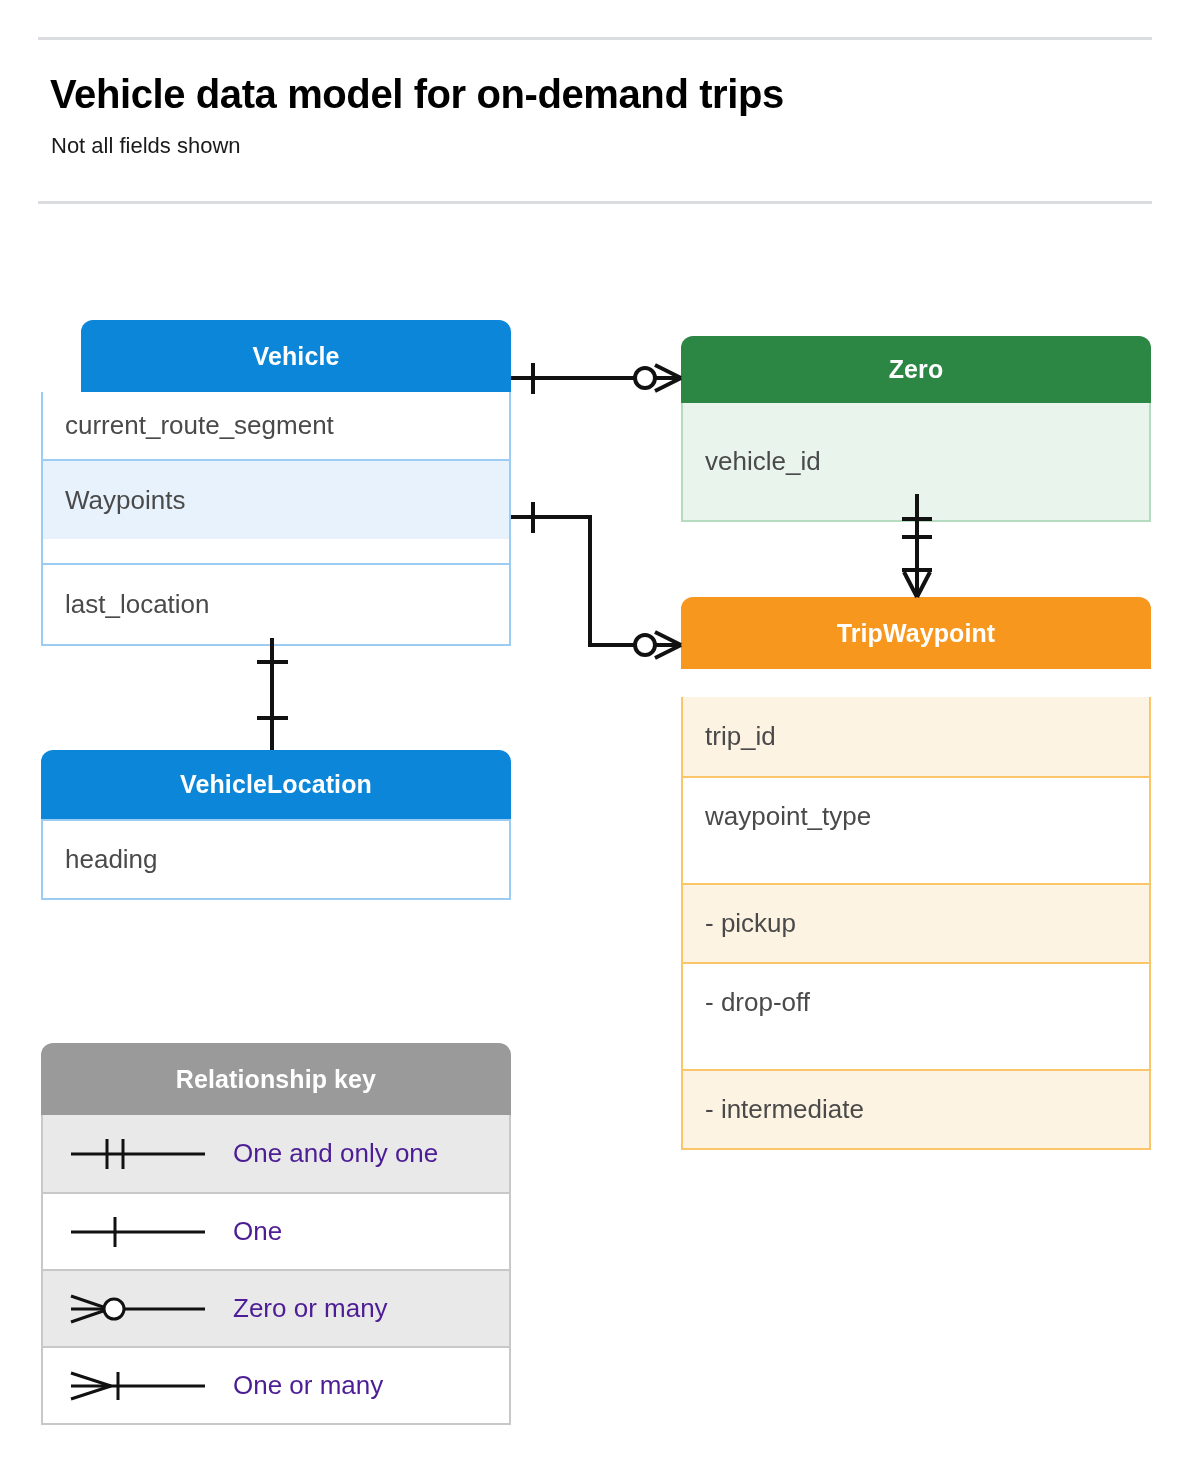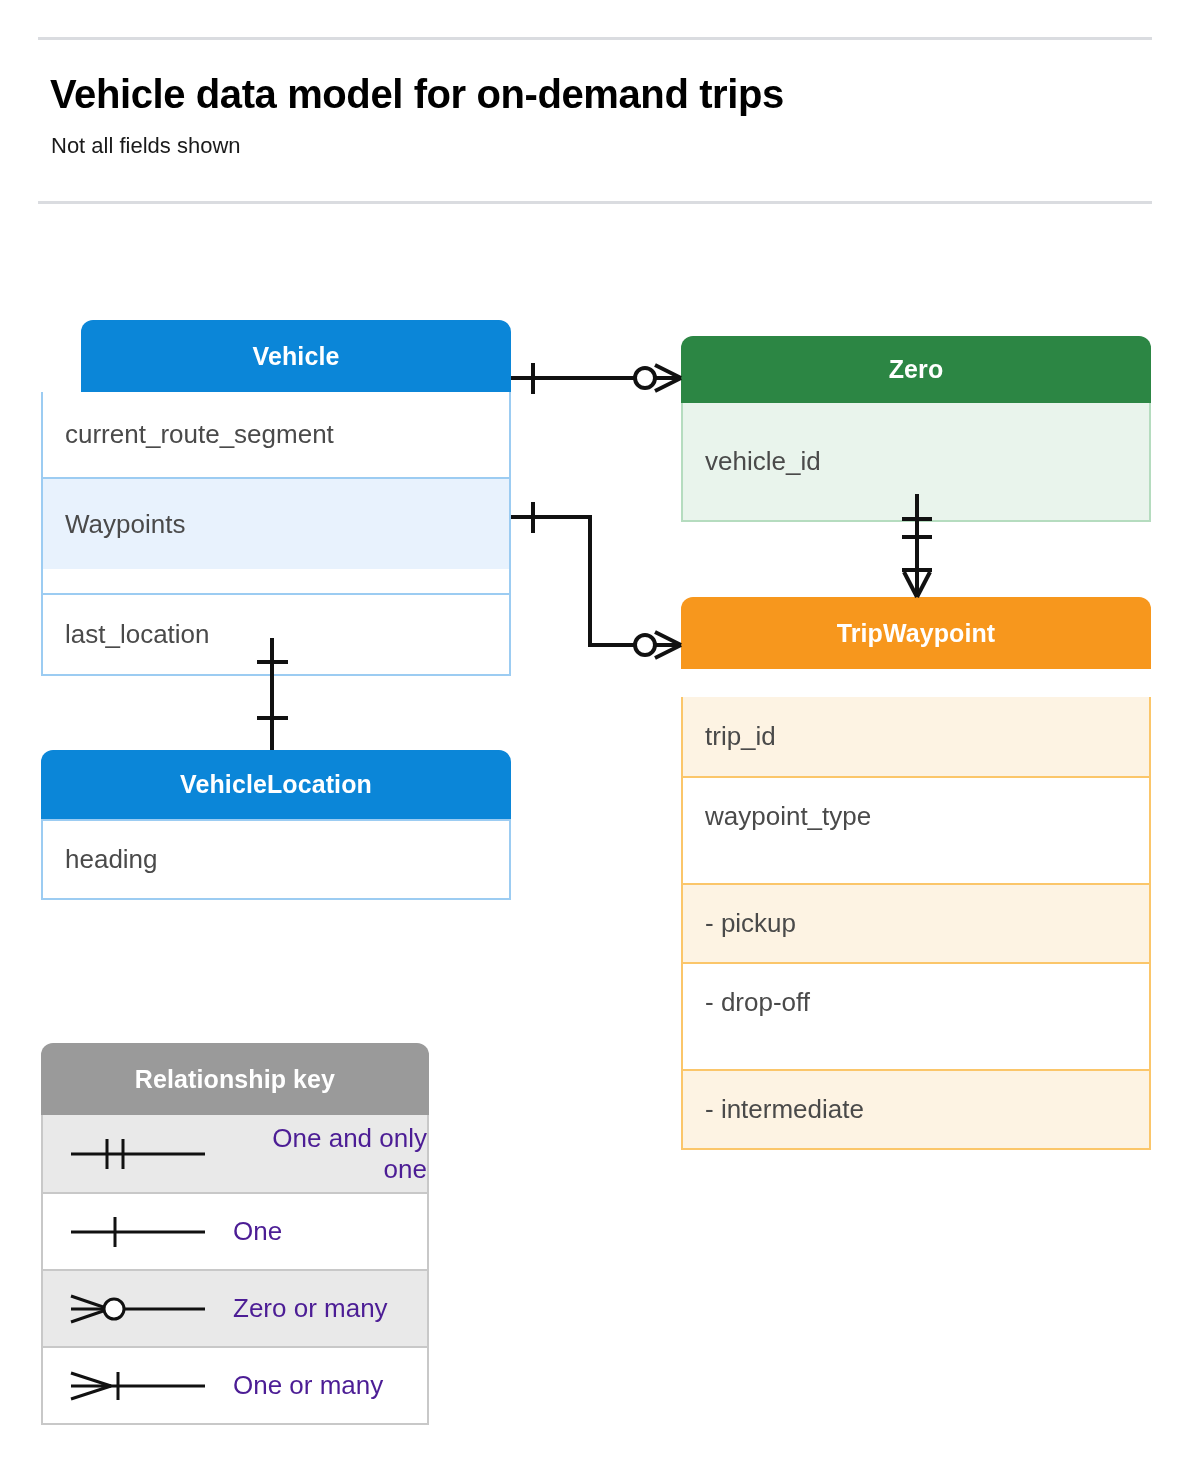--- a/index.html
+++ b/index.html
@@ -133,22 +133,22 @@
 <div id="page">
 
   <div class="rule" id="rule-top"></div>
   <div id="page-title">Vehicle data model for on-demand trips</div>
   <div id="page-subtitle">Not all fields shown</div>
   <div class="rule" id="rule-bot"></div>
 
   <div class="entity blue" style="left:41px; top:320px; width:470px;">
     <div class="entity-header" style="height:72px;margin-left:40px;">Vehicle</div>
     <div class="entity-rows">
-      <div class="entity-row first" style="height:85px;">current_route_segment</div>
-      <div class="entity-row alt" style="height:92px;">Waypoints</div>
+      <div class="entity-row first" style="height:67px;">current_route_segment</div>
+      <div class="entity-row alt" style="height:80px;">Waypoints</div>
       <div class="entity-row" style="height:81px;margin-top:24px;">last_location</div>
     </div>
   </div>
 
   <div class="entity green" style="left:681px; top:336px; width:470px;">
     <div class="entity-header" style="height:67px;">Zero</div>
     <div class="entity-rows">
       <div class="entity-row first alt" style="height:117px;">vehicle_id</div>
     </div>
   </div>
@@ -164,21 +164,21 @@
     </div>
   </div>
 
   <div class="entity blue" style="left:41px; top:750px; width:470px;">
     <div class="entity-header" style="height:69px;">VehicleLocation</div>
     <div class="entity-rows">
       <div class="entity-row" style="height:79px;">heading</div>
     </div>
   </div>
 
-  <div class="entity gray" style="left:41px; top:1043px; width:388px;text-align:right;">
+  <div class="entity gray" style="left:41px; top:1043px; width:470px;">
     <div class="entity-header" style="height:72px;">Relationship key</div>
     <div class="entity-rows">
 
       <div class="entity-row first alt" style="height:77px;">
         <span class="legend-symbol">
           <svg width="150" height="40" viewBox="0 0 150 40">
             <line x1="8" y1="20" x2="142" y2="20" stroke="#111" stroke-width="3"></line>
             <line x1="44" y1="5" x2="44" y2="35" stroke="#111" stroke-width="3"></line>
             <line x1="60" y1="5" x2="60" y2="35" stroke="#111" stroke-width="3"></line>
           </svg>

